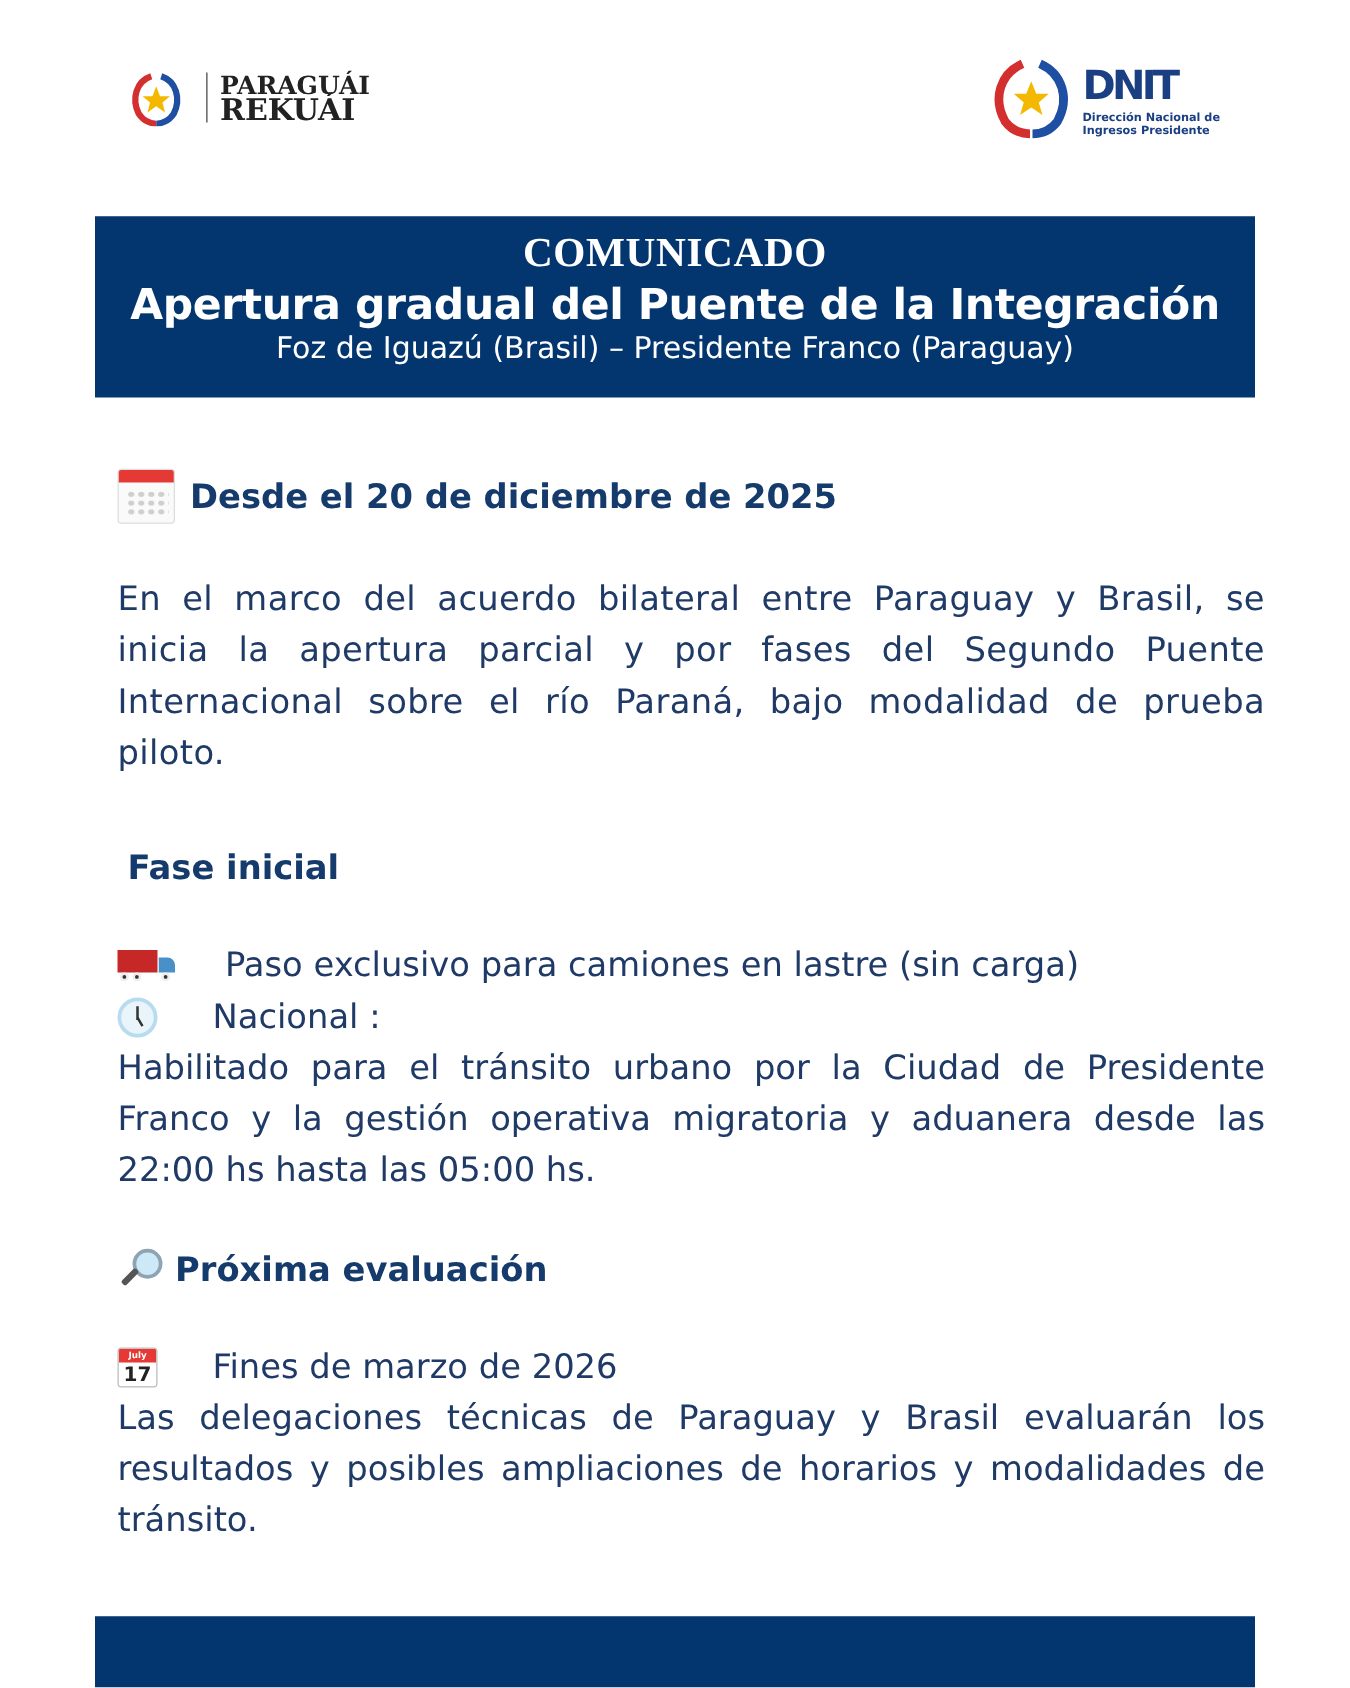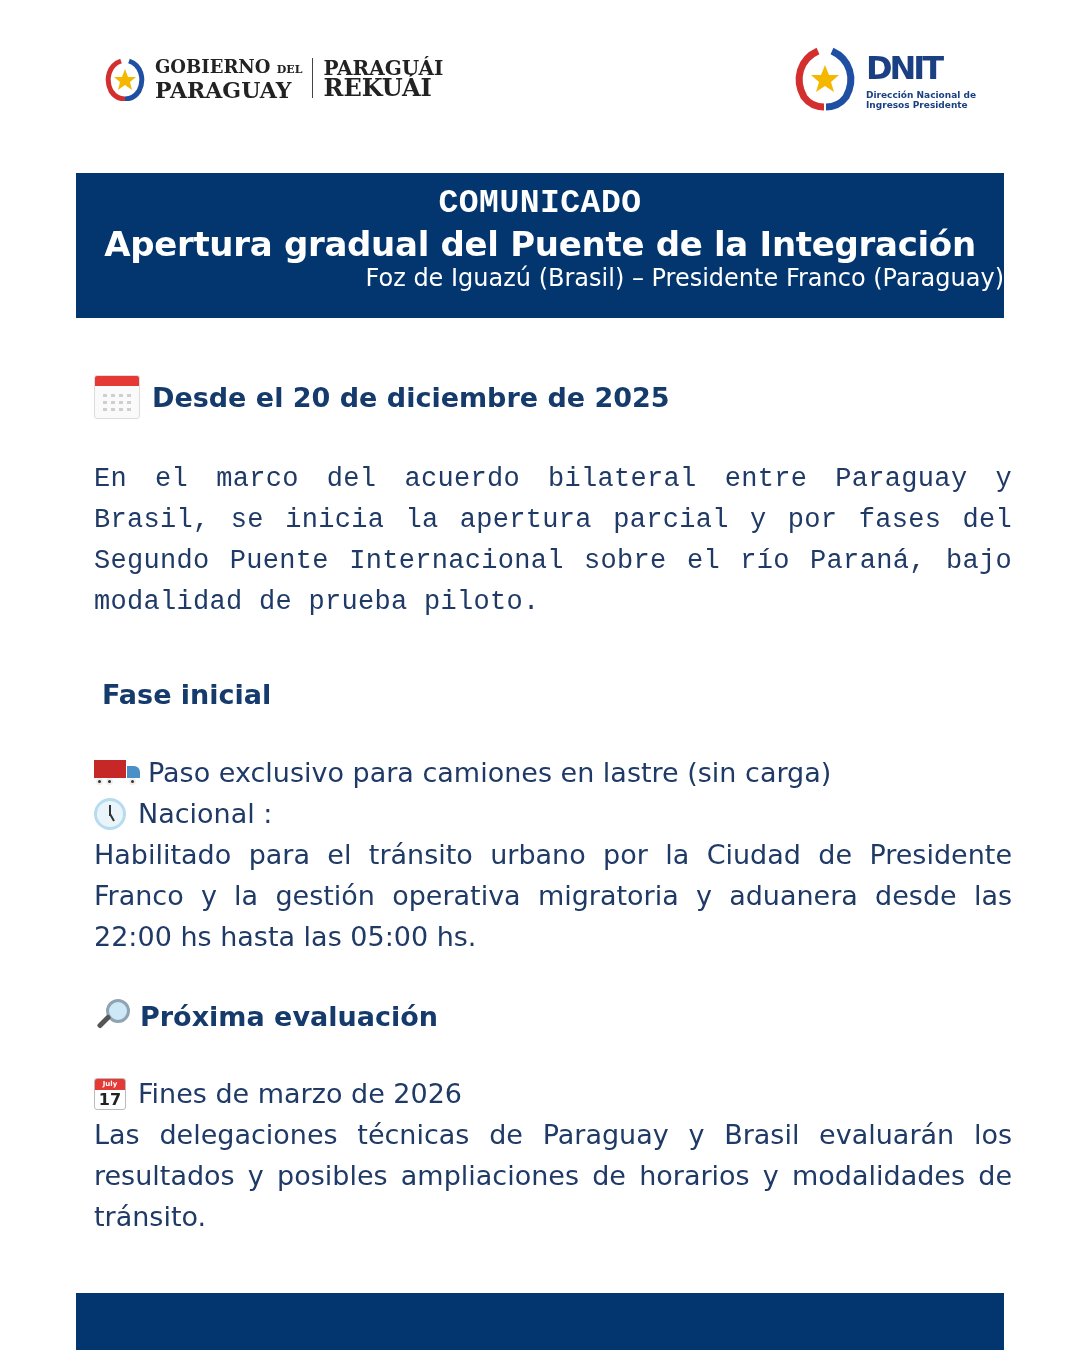--- a/index.html
+++ b/index.html
@@ -41,45 +41,45 @@
       font-family: "DejaVu Sans", sans-serif; font-weight: bold;
       font-size: 9px; color: #1b3f83; line-height: 10px;
     }
 
     
     .banner {
       position: absolute; left: 76px; top: 173px; width: 928px; height: 145px;
       background: #03366e; color: #ffffff; text-align: center;
     }
     .banner .t1 {
-      font-family: Liberation Mono, monospace; font-weight: bold;
+      font-family: Liberation Serif, serif; font-weight: bold;
       font-size: 33px; margin-top: 12px; letter-spacing: 0.5px;
     }
     .banner .t2 {
       font-family: "DejaVu Sans", sans-serif; font-weight: bold;
       font-size: 34px; margin-top: 2px; letter-spacing: -0.3px;
     }
     .banner .t3 {
       font-family: "DejaVu Sans", sans-serif;
-      font-size: 24px; margin-top: 0px; font-weight: normal; text-align: right;
+      font-size: 24px; margin-top: 0px; font-weight: normal;
     }
 
     
     .content {
       position: absolute; left: 94px; top: 370px; width: 918px;
     }
     .heading {
       display: flex; align-items: center;
       font-weight: bold; font-size: 27px; color: #153a6c;
     }
     .para {
       font-size: 27px; line-height: 41px; color: #1f3a66;
       text-align: justify; letter-spacing: 0.3px;
     }
-    .line { font-size: 27px; line-height: 41px; color: #1f3a66; display: flex; align-items: center; }
+    .line { font-size: 27px; line-height: 41px; color: #1f3a66; display: flex; align-items: center; gap: 32px; }
 
     
     .cal-icon {
       width: 46px; height: 44px; position: relative; margin-right: 12px;
       background: #fafafa; border: 1px solid #ddd; border-radius: 3px;
     }
     .cal-icon::before {
       content: ""; position: absolute; left: 0; top: 0; width: 100%; height: 10px;
       background: #e53935; border-radius: 2px 2px 0 0;
     }
@@ -125,24 +125,20 @@
 <body>
 
 <div class="page">
 
   <div class="gov-logo">
     <svg class="gov-emblem" viewBox="0 0 44 46">
       <path d="M18 6 C6 10 2 24 8 36 C12 42 18 44 22 44" stroke="#d32f2f" stroke-width="5" fill="none"></path>
       <path d="M26 6 C38 10 42 24 36 36 C32 42 26 44 22 44" stroke="#1e4fa3" stroke-width="5" fill="none"></path>
       <polygon points="22,14 25,22 33,22 27,27 29,35 22,30 15,35 17,27 11,22 19,22" fill="#f5b800"></polygon>
     </svg>
-    <div class="gov-text">
-      <div class="l1"><span>GOBIERNO</span> <small>DEL</small></div>
-      <div class="l2">PARAGUAY</div>
-    </div>
     <div class="gov-sep"></div>
     <div class="gov-text">
       <div class="l2" style="font-size:20px">PARAGUÁI</div>
       <div class="l2" style="font-size:24px">REKUÁI</div>
     </div>
   </div>
 
   <div class="dnit-logo">
     <svg class="dnit-emblem" viewBox="0 0 70 66">
       <path d="M28 6 C10 14 4 34 14 52 C20 60 28 62 34 62" stroke="#d32f2f" stroke-width="7" fill="none"></path>
@@ -164,21 +160,21 @@
 
   <div class="content">
 
     <div class="heading" style="margin-top:5px;">
       <div class="cal-icon">
           <div class="grid"></div>
         </div>
       <span>Desde el 20 de diciembre de 2025</span>
     </div>
 
-    <p class="para" style="margin-top:40px;font-family:Liberation Mono, monospace;">En el marco del acuerdo bilateral entre Paraguay y Brasil, se inicia la apertura parcial y por fases del Segundo Puente Internacional sobre el río Paraná, bajo modalidad de prueba piloto.</p>
+    <p class="para" style="margin-top:40px;">En el marco del acuerdo bilateral entre Paraguay y Brasil, se inicia la apertura parcial y por fases del Segundo Puente Internacional sobre el río Paraná, bajo modalidad de prueba piloto.</p>
 
     <div class="heading" style="margin-top:56px; padding-left:8px;text-align:right;">
       <span>Fase inicial</span>
     </div>
 
     <div class="line" style="margin-top:42px;">
       <div class="truck-icon">
         <div class="box"></div>
           <div class="cab"></div>
         <div class="w" style="left:2px"></div>

